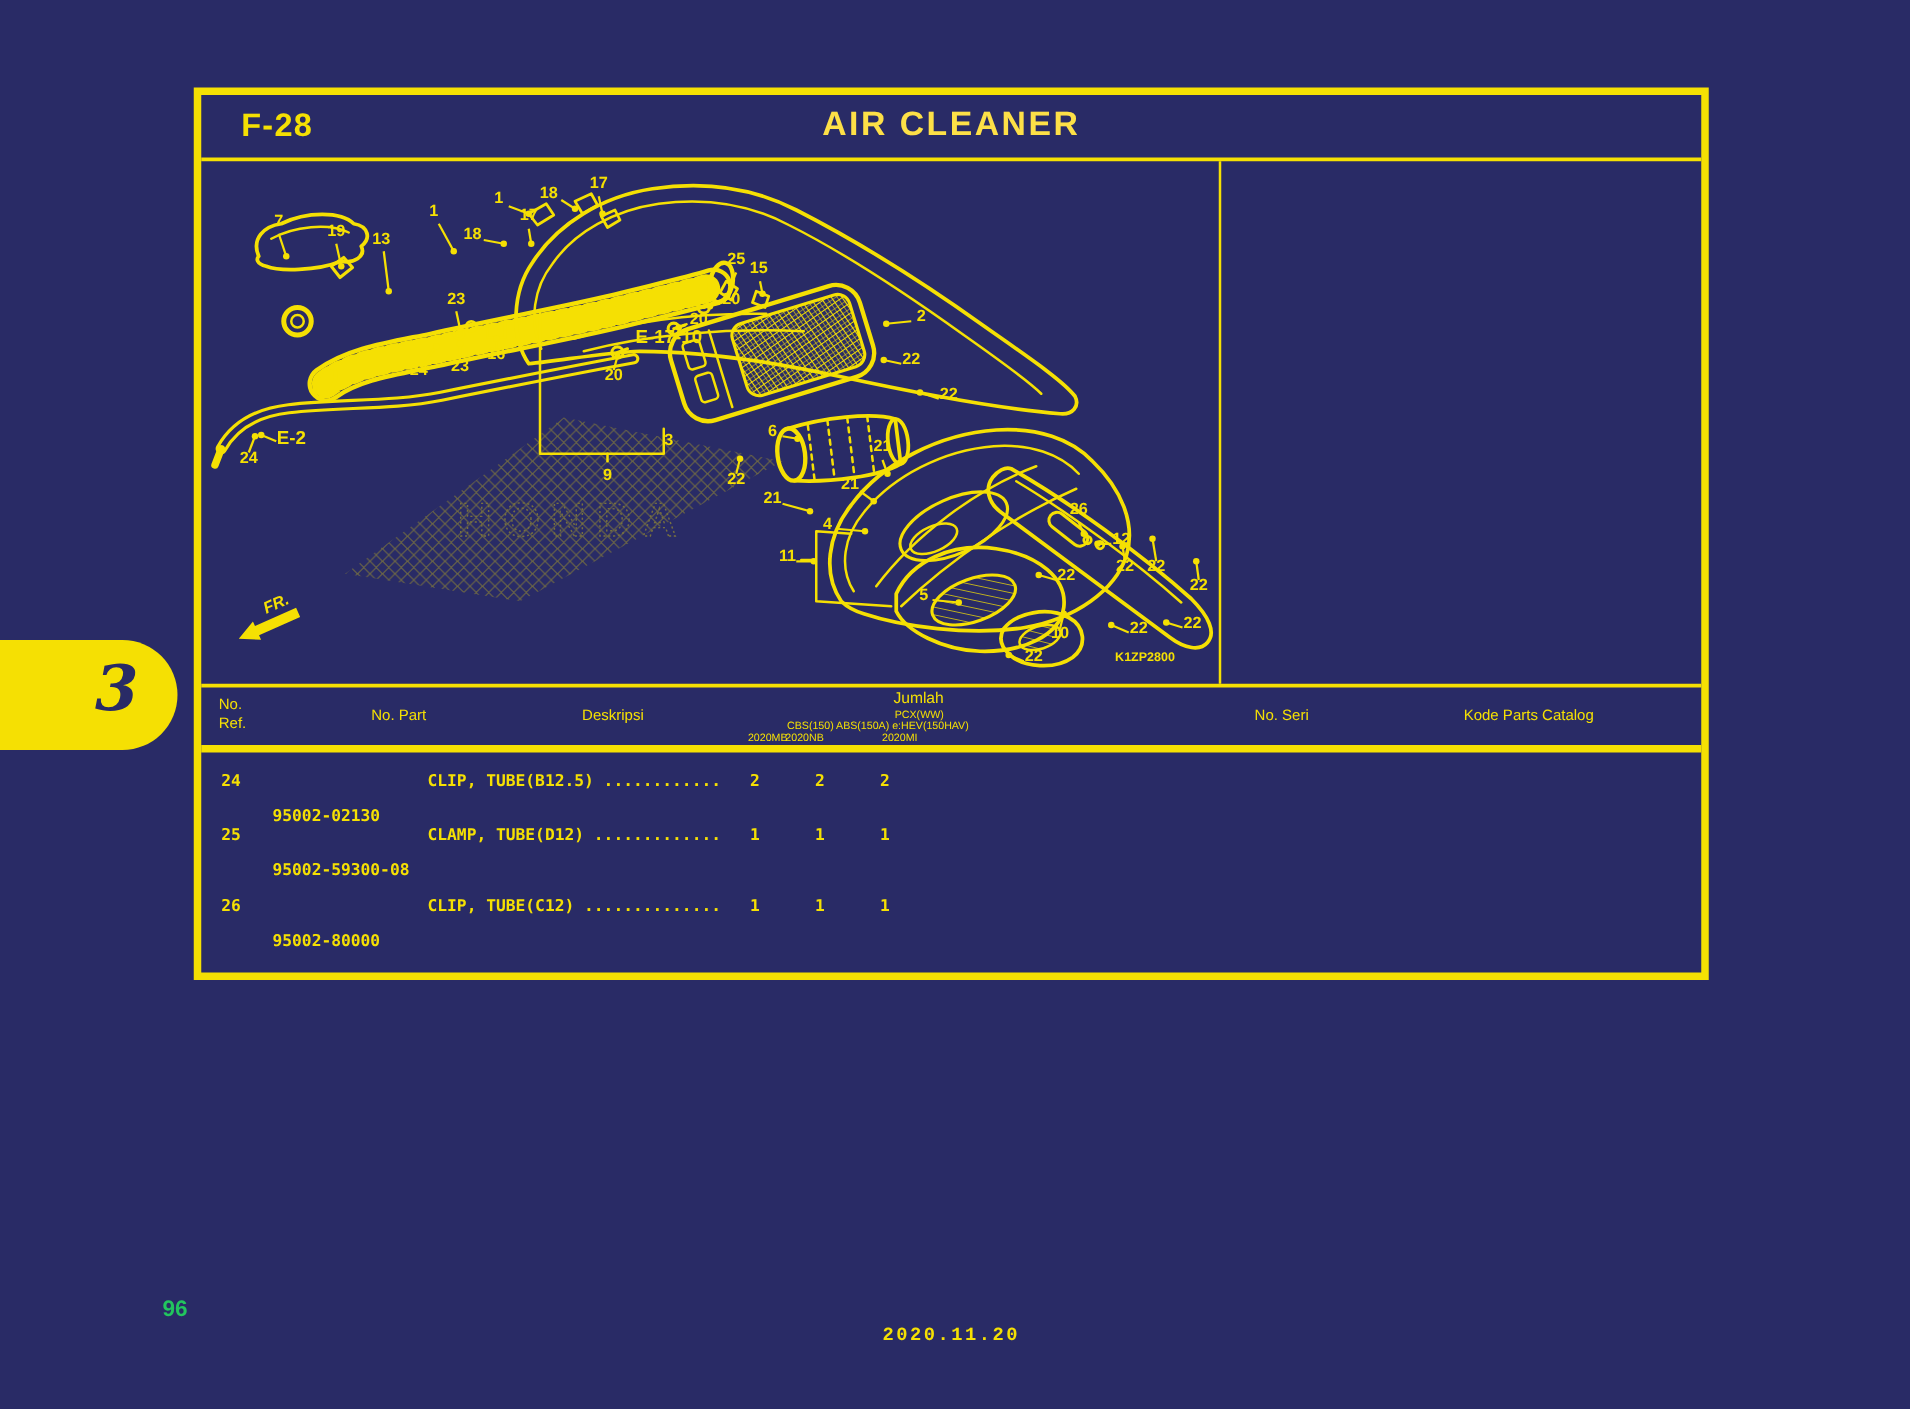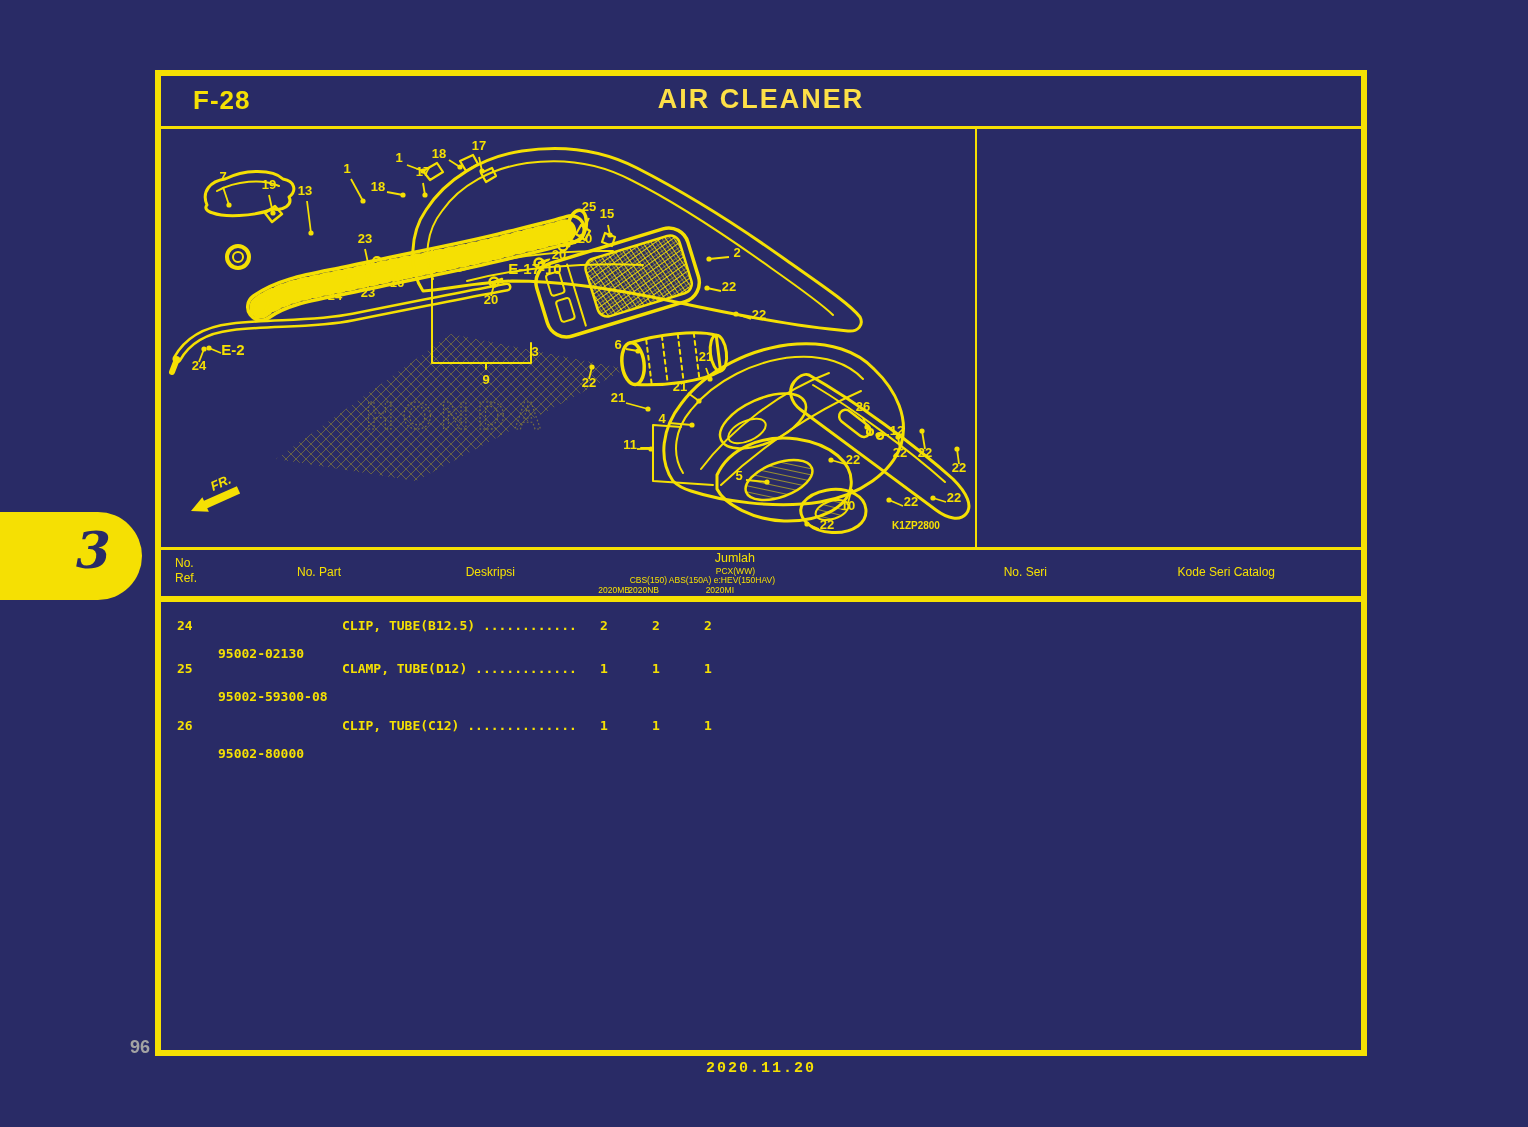--- a/index.html
+++ b/index.html
@@ -2,21 +2,21 @@
 <html><head>
 <meta charset="utf-8">
 <style>
   html,body{margin:0;padding:0;}
   body{
     width:1528px;height:1127px;position:relative;overflow:hidden;
     background:#292B66;
     font-family:"Liberation Sans",sans-serif;
   }
   .frame{
-    position:absolute;left:155px;top:70px;width:1212px;height:986px;
+    position:absolute;left:155px;top:70px;width:1212px;height:714px;
     border:6px solid #F5E003;box-sizing:border-box;
   }
   .frame-header{position:relative;height:50px;border-bottom:3px solid #F5E003;}
   .page-code{
     position:absolute;left:32px;top:9px;font-size:26px;font-weight:bold;
     color:#F5E003;letter-spacing:1px;
   }
   .page-title{
     position:absolute;left:0;right:0;top:8px;text-align:center;
     font-size:27px;font-weight:bold;color:#fde047;letter-spacing:2px;
@@ -51,21 +51,21 @@
   .c-q{width:52px;text-align:center;}
   .tab3{
     position:absolute;left:0;top:512px;width:142px;height:88px;
     background:#F5E003;border-radius:0 44px 44px 0;
   }
   .tab3 span{
     position:absolute;left:76px;top:9px;
     font-family:"DejaVu Serif",serif;font-style:italic;font-weight:bold;
     font-size:50px;color:#292B66;
   }
-  .page-num{position:absolute;left:130px;top:1037px;color:#a3a3a3;font-weight:bold;font-size:18px;}
+  .page-num{position:absolute;left:130px;top:1037px;color:#22c55e;font-weight:bold;font-size:18px;}
   .footer-date{
     position:absolute;left:155px;width:1212px;top:1060px;text-align:center;
     color:#F5E003;font-weight:bold;font-size:15px;letter-spacing:2px;
     font-family:Liberation Mono, monospace;
   }
 </style>
 </head>
 <body>
 
 <div class="tab3">
@@ -325,21 +325,21 @@
     </div>
     <div class="th" id="th-part">No. Part</div>
     <div class="th" id="th-desc">Deskripsi</div>
     <div class="th" id="th-jumlah">Jumlah</div>
     <div class="th" id="th-model">PCX(WW)</div>
     <div class="th" id="th-var">CBS(150) ABS(150A) e:HEV(150HAV)</div>
     <div class="th th-year" id="th-y0">2020MB</div>
     <div class="th th-year" id="th-y1">2020NB</div>
     <div class="th th-year" id="th-y2">2020MI</div>
     <div class="th" id="th-seri">No. Seri</div>
-    <div class="th" id="th-kode">Kode Seri Catalog</div>
+    <div class="th" id="th-kode">Kode Parts Catalog</div>
   </div>
 
   <div class="table-body" id="rows-container">
     <div class="prow">
       <span class="c-ref">24</span>
       <span class="c-part">95002-02130</span>
       <span class="c-desc">CLIP, TUBE(B12.5) ............</span>
       <span class="c-q q0">2</span>
       <span class="c-q q1">2</span>
       <span class="c-q q2">2</span>

